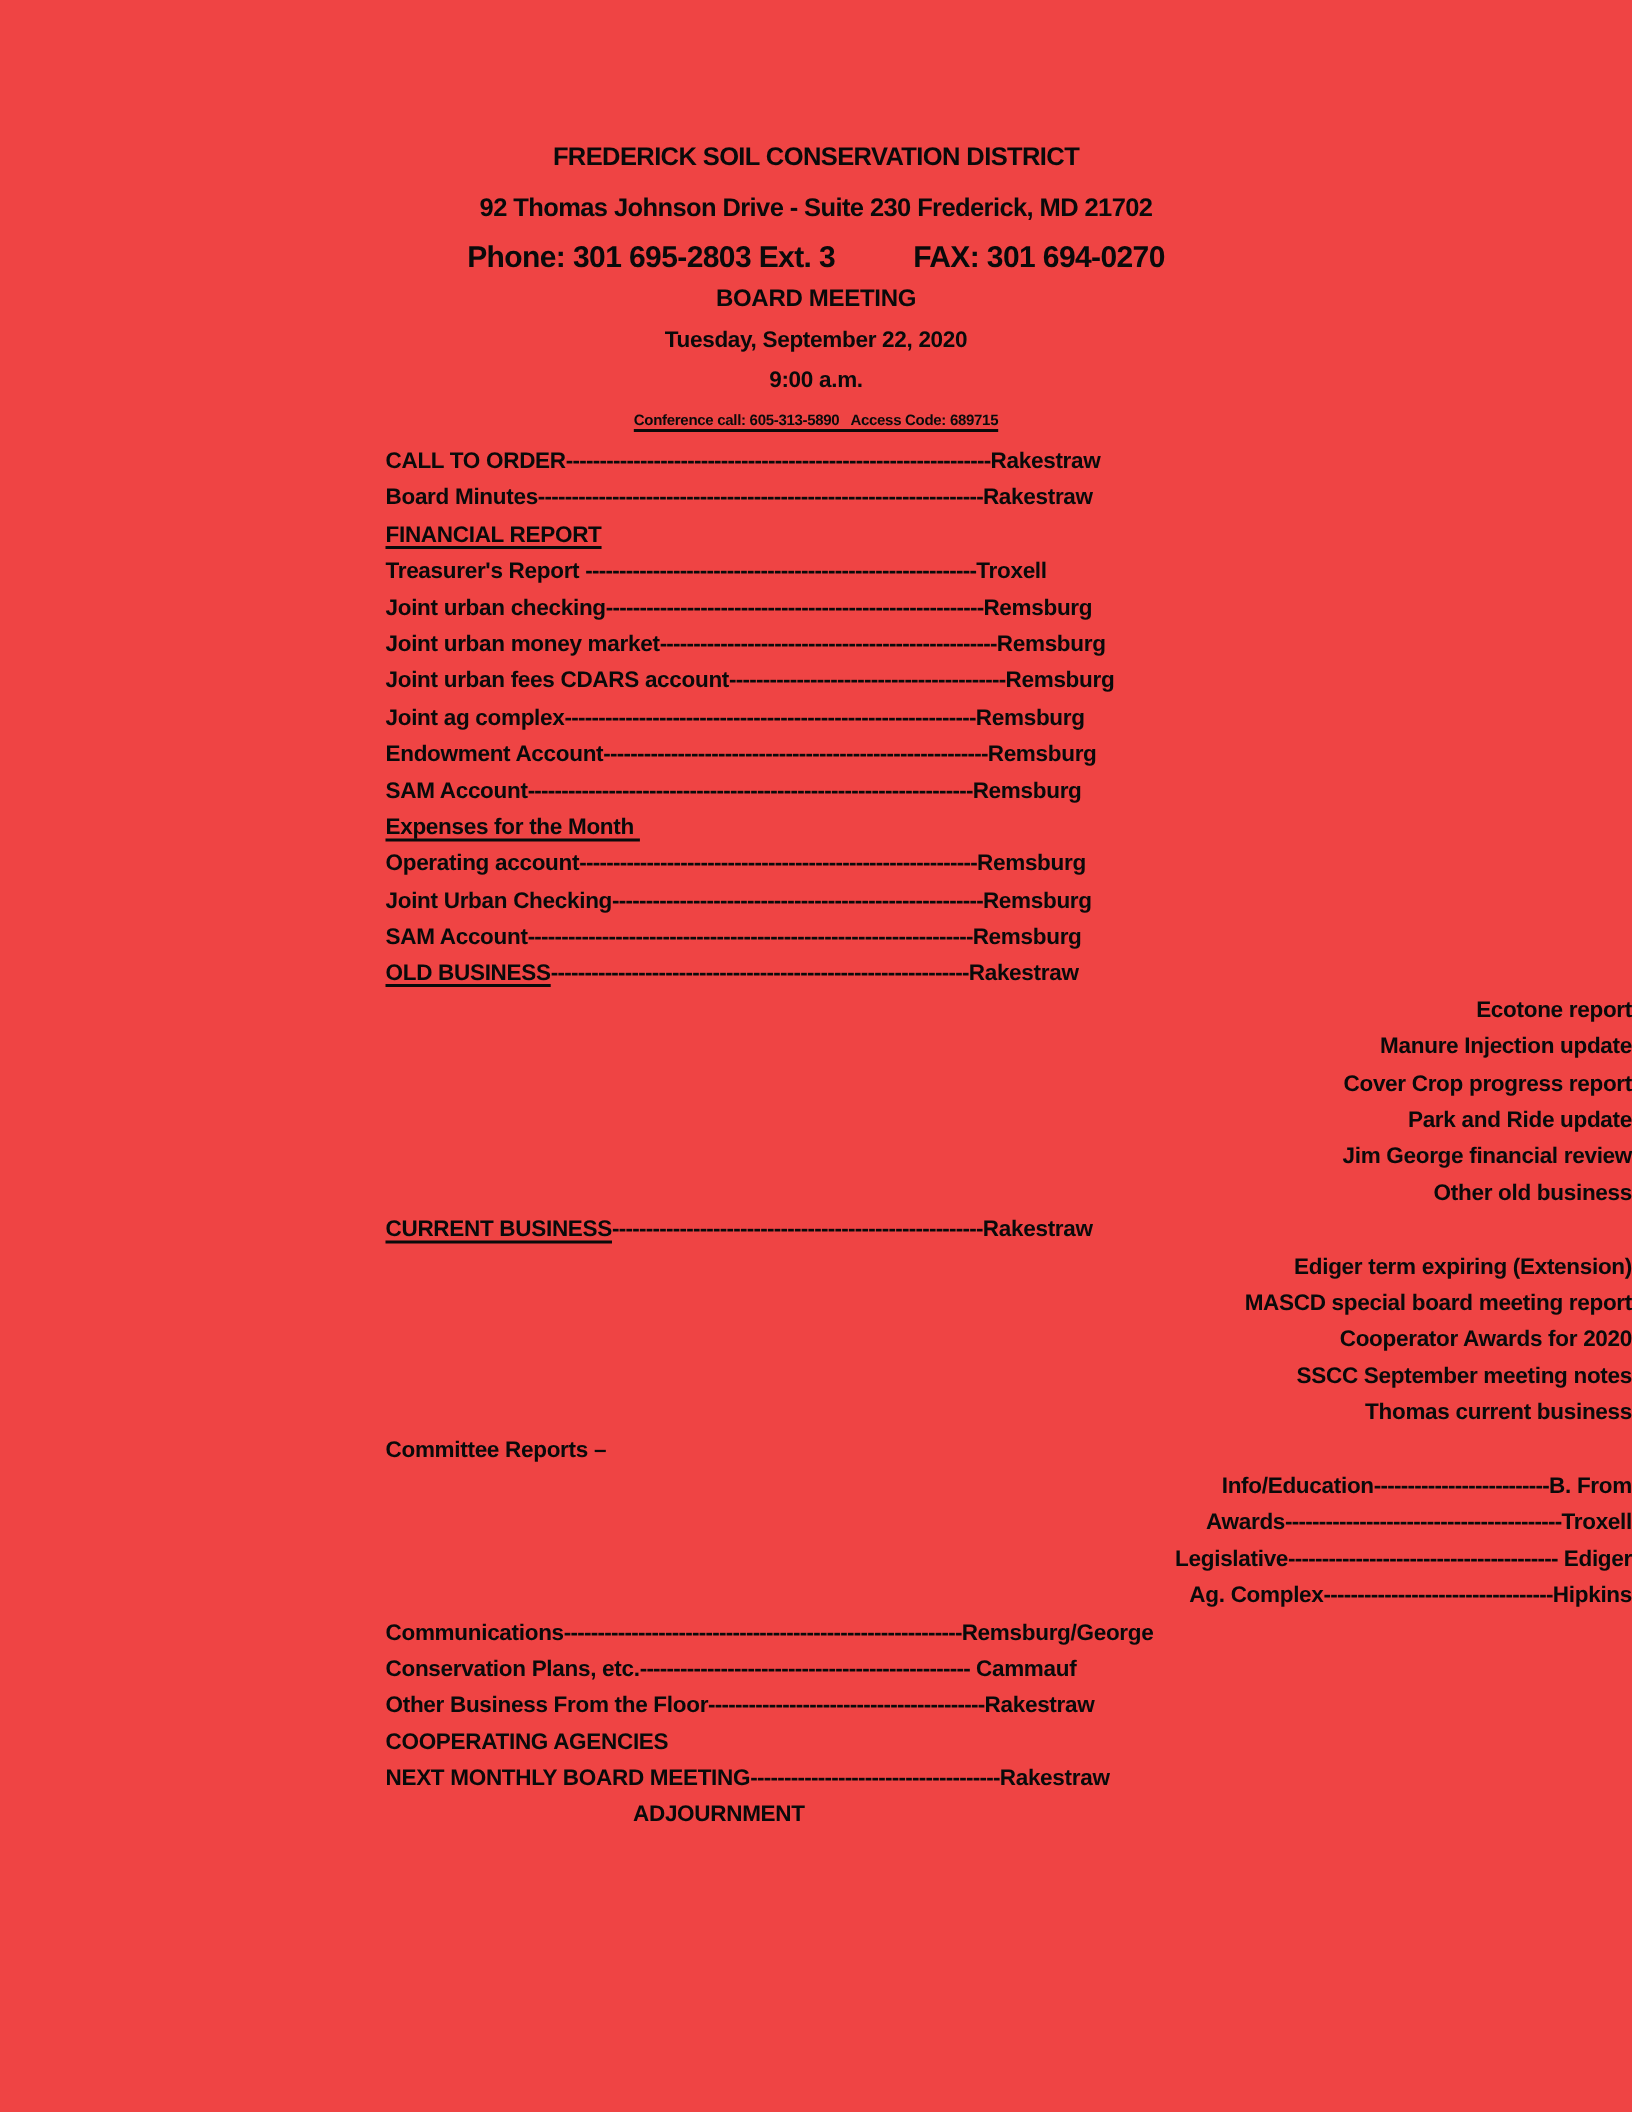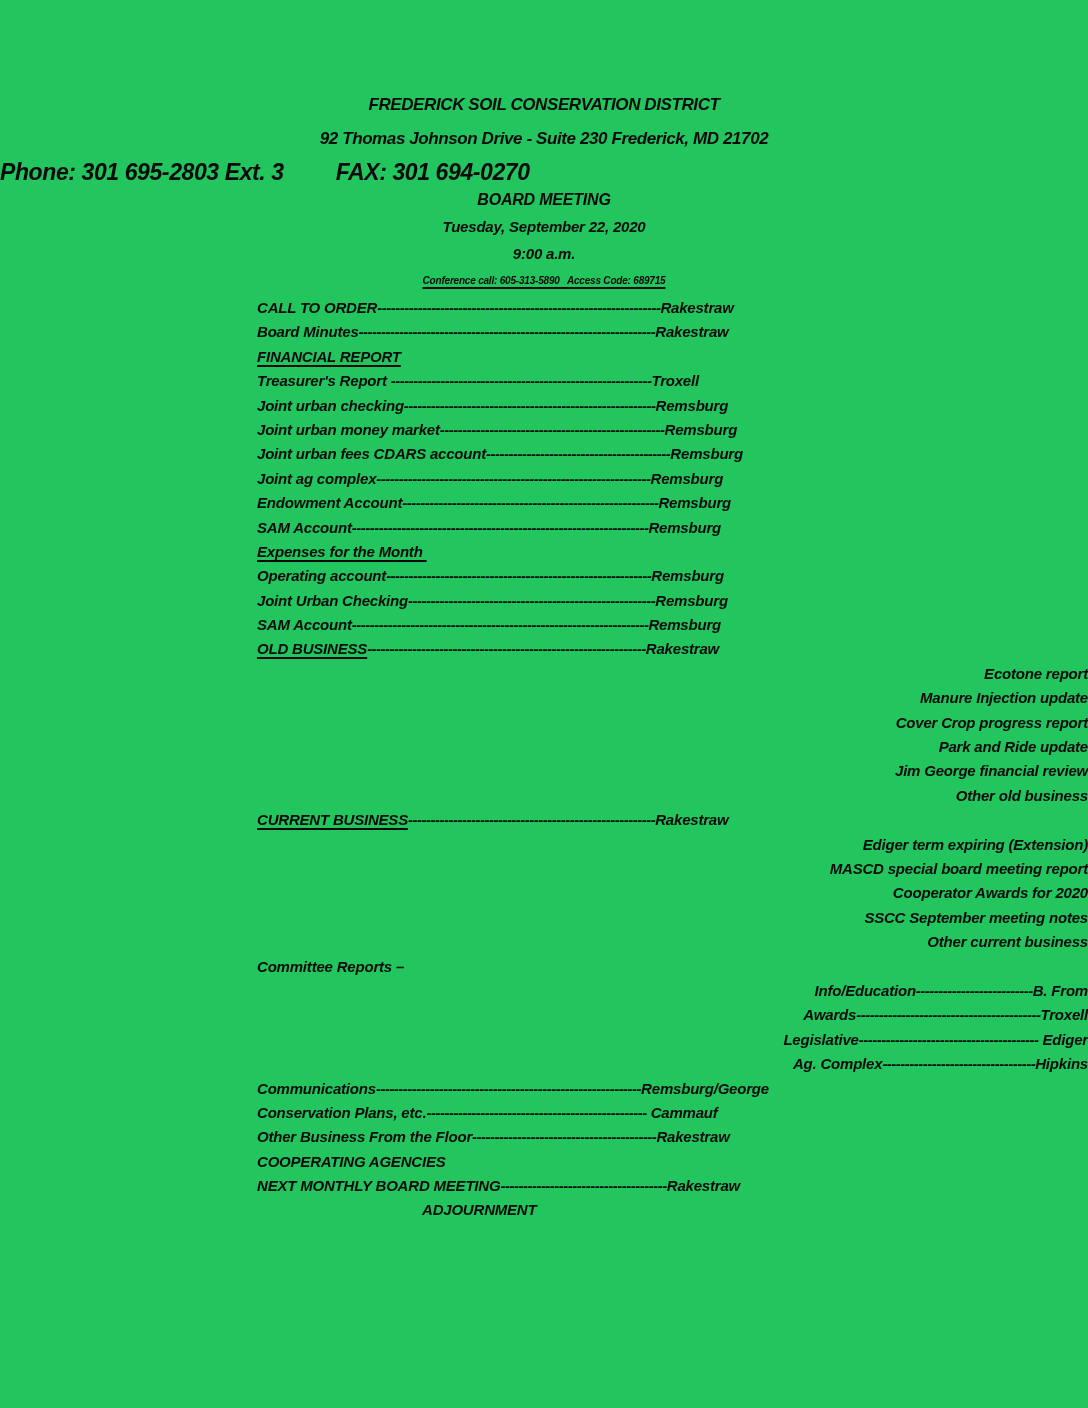--- a/index.html
+++ b/index.html
@@ -29,24 +29,25 @@
     margin-bottom: 12px;
     letter-spacing: -0.4px;
   }
   .org-address {
     font-size: 17px;
     line-height: 22px;
     margin-bottom: 11px;
     letter-spacing: -0.4px;
   }
   .phone-fax {
-    font-size: 23px;
+    font-size: 20px;
     line-height: 22px;
     margin-bottom: 7px;
     display: flex;
+    justify-content: center;
     gap: 52px;
     letter-spacing: -0.4px;
   }
   .meeting-label {
     font-size: 16px;
     line-height: 20px;
     margin-bottom: 7px;
   }
   .meeting-date, .meeting-time {
     font-size: 15px;
@@ -76,21 +77,21 @@
   .u {
     text-decoration: underline;
     text-decoration-thickness: 2px;
     text-underline-offset: 3px;
   }
   .leader { letter-spacing: -0.5px; }
 </style>
 </head>
 <body>
 
-<div class="page" style="background: #22c55e; color: rgb(10, 10, 10); font-style: italic;">
+<div class="page" style="background: #ef4444; color: rgb(10, 10, 10);">
   <div class="doc-header">
     <div class="org-name">FREDERICK SOIL CONSERVATION DISTRICT</div>
     <div class="org-address">92 Thomas Johnson Drive - Suite 230 Frederick, MD 21702</div>
     <div class="phone-fax">
       <span>Phone: 301 695-2803 Ext. 3</span>
       <span>FAX: 301 694-0270</span>
     </div>
     <div class="meeting-label">BOARD MEETING</div>
     <div class="meeting-date">Tuesday, September 22, 2020</div>
     <div class="meeting-time">9:00 a.m.</div>
@@ -117,21 +118,21 @@
       <div class="row ind1"><span class="lbl">Manure Injection update</span></div>
       <div class="row ind1"><span class="lbl">Cover Crop progress report</span></div>
       <div class="row ind1"><span class="lbl">Park and Ride update</span></div>
       <div class="row ind1"><span class="lbl">Jim George financial review</span></div>
       <div class="row ind1"><span class="lbl">Other old business</span></div>
       <div class="row"><span class="lbl u">CURRENT BUSINESS</span><span class="leader">-------------------------------------------------------</span><span class="spk">Rakestraw</span></div>
       <div class="row ind1"><span class="lbl">Ediger term expiring (Extension)</span></div>
       <div class="row ind1"><span class="lbl">MASCD special board meeting report</span></div>
       <div class="row ind1"><span class="lbl">Cooperator Awards for 2020</span></div>
       <div class="row ind1"><span class="lbl">SSCC September meeting notes</span></div>
-      <div class="row ind1"><span class="lbl">Other current business</span></div>
+      <div class="row ind1"><span class="lbl">Thomas current business</span></div>
       <div class="row"><span class="lbl">Committee Reports –</span></div>
       <div class="row ind1"><span class="lbl">Info/Education</span><span class="leader">--------------------------</span><span class="spk">B. From</span></div>
       <div class="row ind1"><span class="lbl">Awards</span><span class="leader">-----------------------------------------</span><span class="spk">Troxell</span></div>
       <div class="row ind1"><span class="lbl">Legislative</span><span class="leader">----------------------------------------</span><span class="spk"> Ediger</span></div>
       <div class="row ind1"><span class="lbl">Ag. Complex</span><span class="leader">----------------------------------</span><span class="spk">Hipkins</span></div>
       <div class="row"><span class="lbl">Communications</span><span class="leader">-----------------------------------------------------------</span><span class="spk">Remsburg/George</span></div>
       <div class="row"><span class="lbl">Conservation Plans, etc.</span><span class="leader">-------------------------------------------------</span><span class="spk"> Cammauf</span></div>
       <div class="row"><span class="lbl">Other Business From the Floor</span><span class="leader">-----------------------------------------</span><span class="spk">Rakestraw</span></div>
       <div class="row"><span class="lbl">COOPERATING AGENCIES</span></div>
       <div class="row"><span class="lbl">NEXT MONTHLY BOARD MEETING</span><span class="leader">-------------------------------------</span><span class="spk">Rakestraw</span></div>

